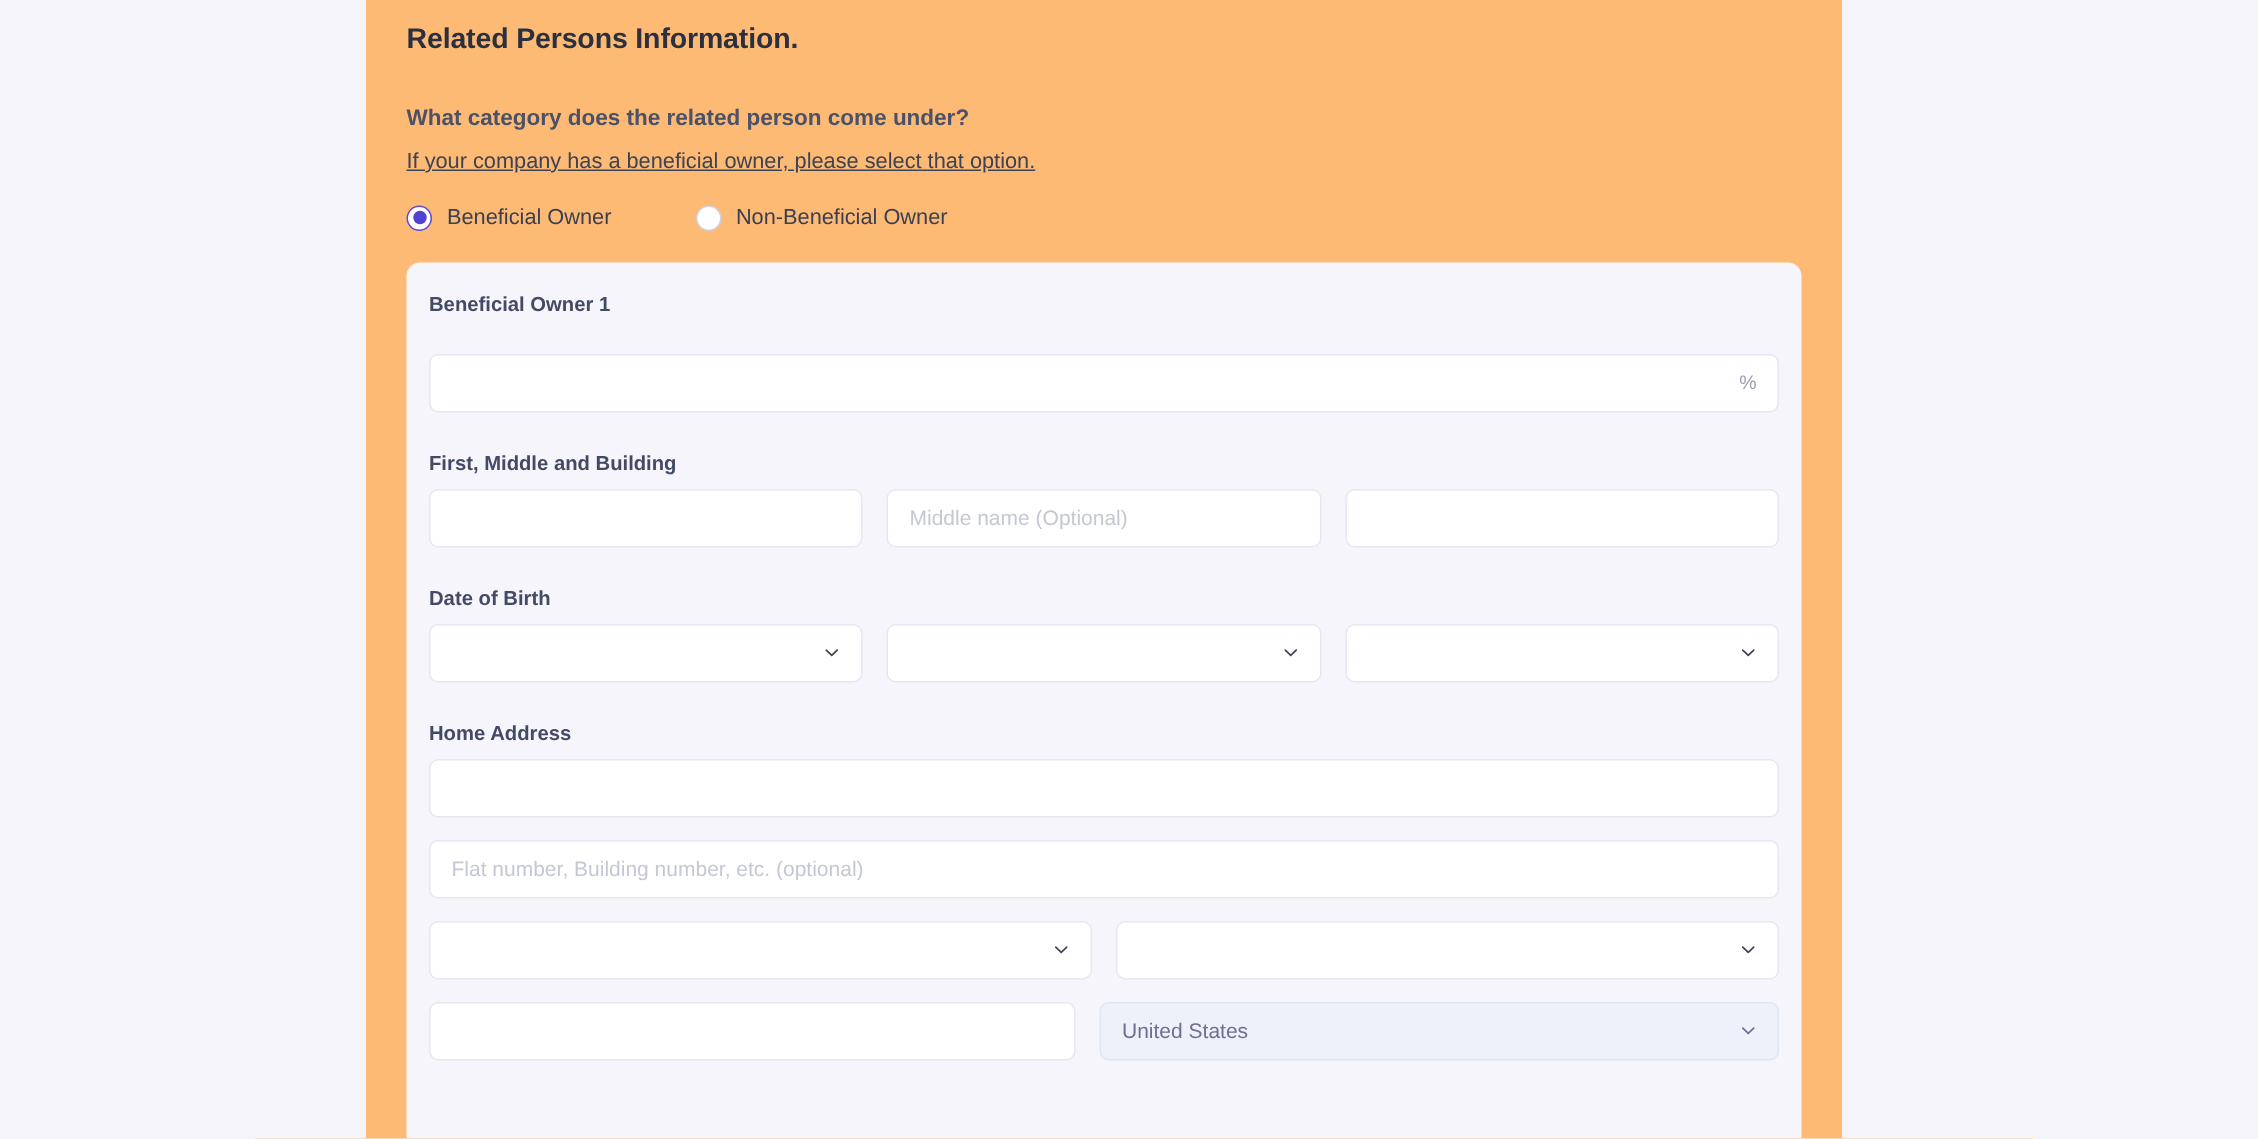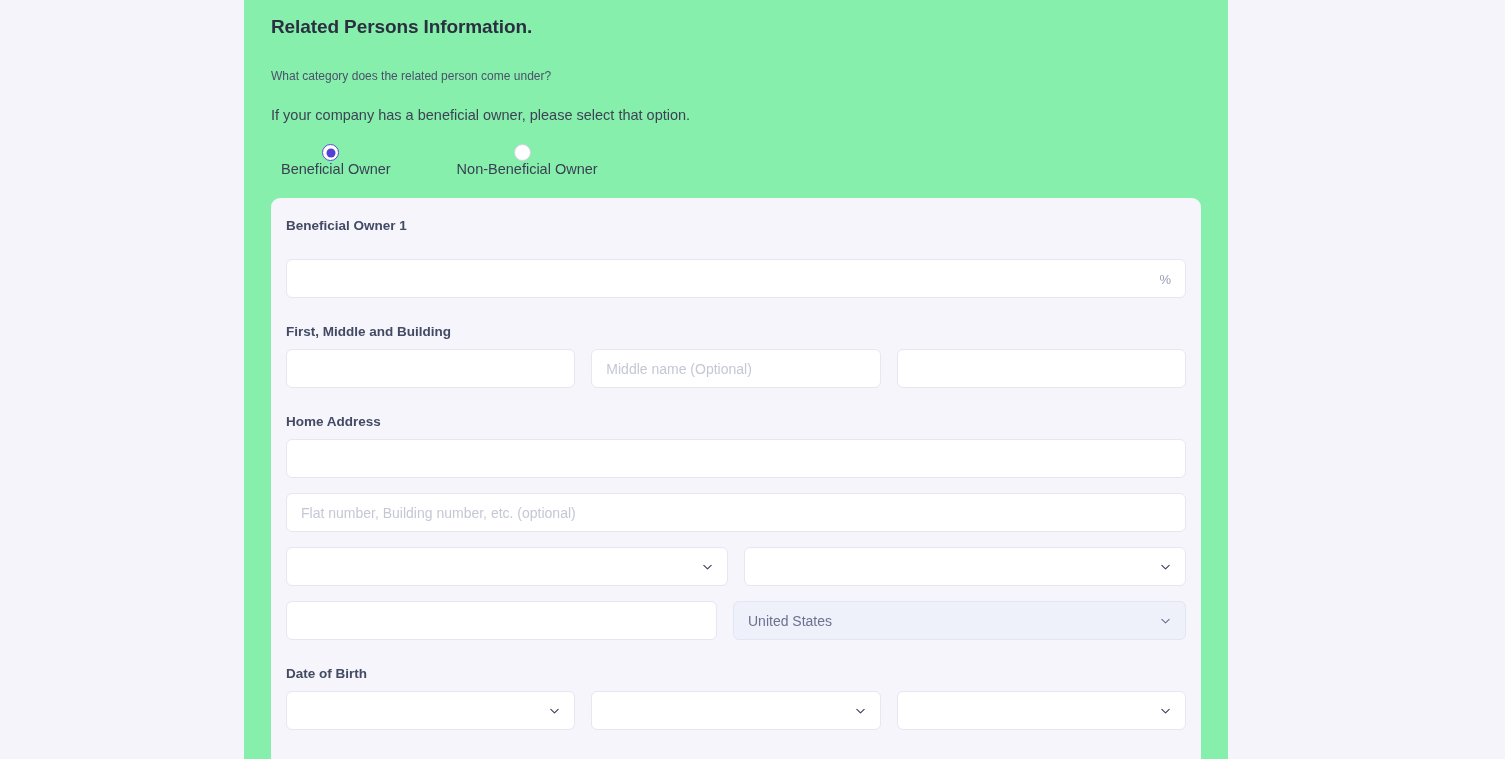--- a/index.html
+++ b/index.html
@@ -24,66 +24,66 @@
     background: #f4f4fa;
   }
 
   
   .content-card {
     position: absolute;
     left: 244px;
     top: 0;
     width: 984px;
     height: 759px;
-    background: #86efac;
+    background: #fdba74;
     overflow: hidden;
   }
 
   .inner {
     padding: 0 27px;
   }
 
   .page-title {
     margin: 0;
     padding-top: 16px;
     font-size: 19px;
     font-weight: bold;
     color: #2b3040;
     letter-spacing: -0.1px;
   }
 
   .question-block {
     margin-top: 30px;
   }
   .question-label {
-    font-size: 12px;
-    font-weight: normal;
+    font-size: 15px;
+    font-weight: bold;
     color: #4a5169;
     line-height: 1.45;
   }
   .question-help {
     font-size: 14.5px;
     font-weight: normal;
     color: #3d4254;
     line-height: 1.5;
-    margin-top: 20px;
+    margin-top: 8px;
+    text-decoration: underline;
   }
 
   
   .radio-row {
     display: flex;
     align-items: center;
     margin-top: 17px;
     gap: 0;
   }
   .radio-option {
     display: flex;
     align-items: center;
     cursor: pointer;
-    flex-direction: column;
   }
   .radio-option + .radio-option {
     margin-left: 56px;
     justify-content: space-between;
   }
   .radio-mark {
     width: 17px;
     height: 17px;
     border-radius: 50%;
     border: 1.6px solid #cfd2e0;
@@ -259,20 +259,54 @@
         <div class="field-group">
           <div class="field-label">First, Middle and Building</div>
           <div class="row3">
             <input class="input-base" type="text" placeholder="" style="">
             <input class="input-base" type="text" placeholder="Middle name (Optional)" style="">
             <input class="input-base" type="text" placeholder="" style="">
           </div>
         </div>
 
         <div class="field-group">
+          <div class="field-label">Date of Birth</div>
+          <div class="row3">
+
+            <div class="select-ctl">
+              <span class="select-value"></span>
+              <span class="chev">
+                <svg viewBox="0 0 16 16" width="13" height="13" aria-hidden="true">
+                  <path d="M3.5 6 L8 10.3 L12.5 6" fill="none" stroke="#3d4254" stroke-width="1.4" stroke-linecap="round" stroke-linejoin="round"></path>
+                </svg>
+              </span>
+            </div>
+
+            <div class="select-ctl">
+              <span class="select-value"></span>
+              <span class="chev">
+                <svg viewBox="0 0 16 16" width="13" height="13" aria-hidden="true">
+                  <path d="M3.5 6 L8 10.3 L12.5 6" fill="none" stroke="#3d4254" stroke-width="1.4" stroke-linecap="round" stroke-linejoin="round"></path>
+                </svg>
+              </span>
+            </div>
+
+            <div class="select-ctl">
+              <span class="select-value"></span>
+              <span class="chev">
+                <svg viewBox="0 0 16 16" width="13" height="13" aria-hidden="true">
+                  <path d="M3.5 6 L8 10.3 L12.5 6" fill="none" stroke="#3d4254" stroke-width="1.4" stroke-linecap="round" stroke-linejoin="round"></path>
+                </svg>
+              </span>
+            </div>
+
+          </div>
+        </div>
+
+        <div class="field-group">
           <div class="field-label">Home Address</div>
 
           <input class="input-base" type="text" placeholder="" style="">
 
           <div class="stack-gap">
             <input class="input-base" type="text" placeholder="Flat number, Building number, etc. (optional)" style="">
           </div>
 
           <div class="row2">
             <div class="select-ctl">
@@ -300,51 +334,17 @@
               <span class="chev">
                 <svg viewBox="0 0 16 16" width="13" height="13" aria-hidden="true">
                   <path d="M3.5 6 L8 10.3 L12.5 6" fill="none" stroke="#6b7190" stroke-width="1.4" stroke-linecap="round" stroke-linejoin="round"></path>
                 </svg>
               </span>
             </div>
           </div>
 
         </div>
 
-        <div class="field-group">
-          <div class="field-label">Date of Birth</div>
-          <div class="row3">
-
-            <div class="select-ctl">
-              <span class="select-value"></span>
-              <span class="chev">
-                <svg viewBox="0 0 16 16" width="13" height="13" aria-hidden="true">
-                  <path d="M3.5 6 L8 10.3 L12.5 6" fill="none" stroke="#3d4254" stroke-width="1.4" stroke-linecap="round" stroke-linejoin="round"></path>
-                </svg>
-              </span>
-            </div>
-
-            <div class="select-ctl">
-              <span class="select-value"></span>
-              <span class="chev">
-                <svg viewBox="0 0 16 16" width="13" height="13" aria-hidden="true">
-                  <path d="M3.5 6 L8 10.3 L12.5 6" fill="none" stroke="#3d4254" stroke-width="1.4" stroke-linecap="round" stroke-linejoin="round"></path>
-                </svg>
-              </span>
-            </div>
-
-            <div class="select-ctl">
-              <span class="select-value"></span>
-              <span class="chev">
-                <svg viewBox="0 0 16 16" width="13" height="13" aria-hidden="true">
-                  <path d="M3.5 6 L8 10.3 L12.5 6" fill="none" stroke="#3d4254" stroke-width="1.4" stroke-linecap="round" stroke-linejoin="round"></path>
-                </svg>
-              </span>
-            </div>
-
-          </div>
-        </div>
-
       </div>
 
     </div>
   </div>
 </div>
 
 </body></html>

